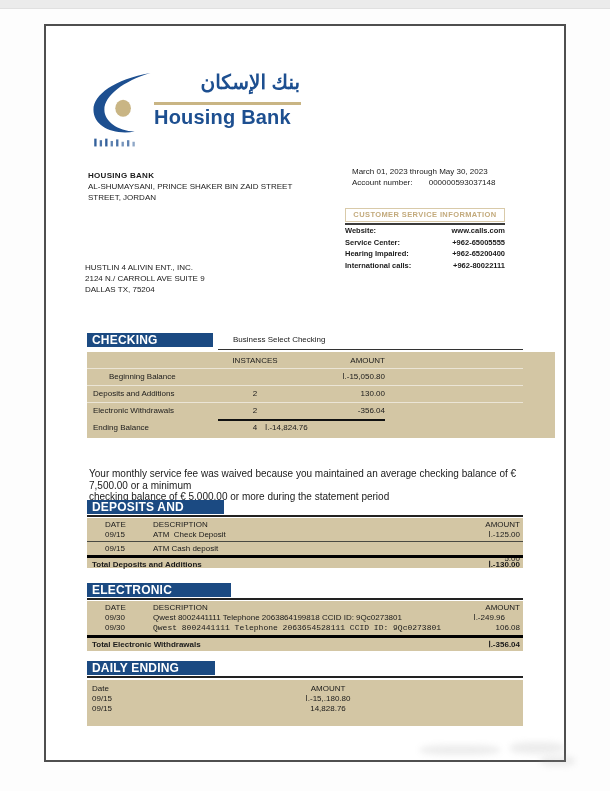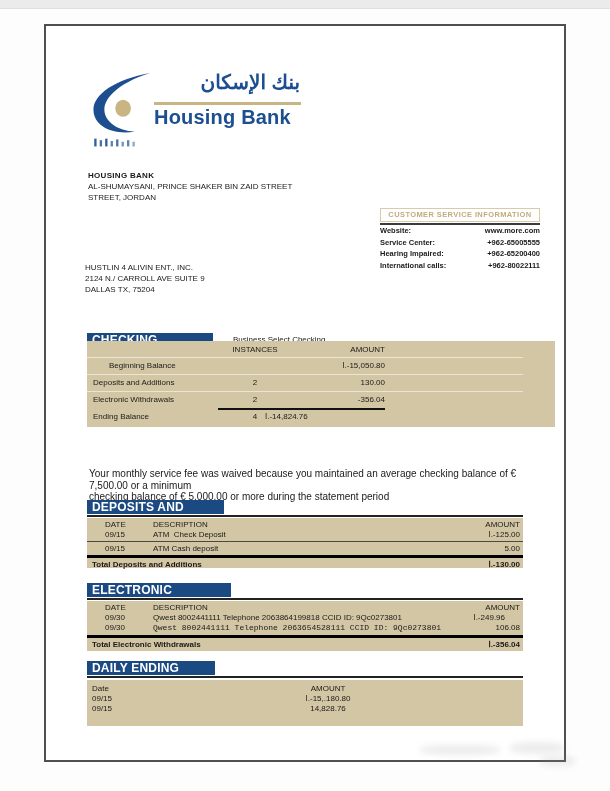--- a/index.html
+++ b/index.html
@@ -16,41 +16,41 @@
   .logo-line { left:108px; top:76px; width:147px; height:3px; background:#c9b584; }
   .logo-en { left:108px; top:80px; width:150px; font-size:20px; font-weight:bold; color:#1d4f90; letter-spacing:0.2px; }
 
   
   .bank-addr { left:42px; top:144px; font-size:8px; line-height:11px; }
   .bank-addr .b { font-weight:bold; letter-spacing:0.3px; }
   .period-block { left:306px; top:140px; font-size:8px; line-height:11px; }
   .acct-val { margin-left:14px; }
 
   
-  .cs-box { left:334px; top:182px; width:160px; font-size:7.5px; }
+  .cs-box { left:299px; top:182px; width:160px; font-size:7.5px; }
   .cs-title { border:1px solid #d9caa9; color:#c3aa7c; font-weight:bold; text-align:center; padding:1px 0 2px 0; letter-spacing:0.4px; }
   .cs-rule { height:2px; background:#3a3a3a; margin-top:1px; }
   .cs-row { display:flex; justify-content:space-between; font-weight:bold; line-height:10.5px; margin-top:1px; }
 
   .cust-addr { left:39px; top:236px; font-size:8px; line-height:11px; }
 
   
   .sec-head { height:14px; background:#1b4a82; color:#fff; font-size:12px; font-weight:bold; line-height:14px; padding-left:5px; letter-spacing:0.2px; box-sizing:border-box; }
   .thin-rule { height:1.5px; background:#222; }
 
   .tan { background:#d3c6a4; }
   .cell { position:absolute; font-size:8px; }
   .b { font-weight:bold; }
   .amt { unicode-bidi:bidi-override; direction:ltr; }
   .desc { white-space:pre; }
   .sepline { position:absolute; left:0; width:436px; height:1px; background:#4a4a42; }
   .thickline { position:absolute; left:0; width:436px; height:3px; background:#000; }
 
   
-  .cs-sum { left:41px; top:315px; width:468px; height:86px; }
+  .cs-sum { left:41px; top:326px; width:468px; height:86px; }
   .cs-sum .rowline { position:absolute; left:0; width:436px; height:1px; background:rgba(255,255,255,0.55); }
 
   .note { left:43px; top:442px; font-size:10px; line-height:11.5px; width:450px; }
 
   
   .smudge { position:absolute; background:#9a9a9a; opacity:0.18; filter:blur(3px); border-radius:40%; }
 </style>
 </head>
 <body>
 
@@ -73,27 +73,34 @@
   <div class="abs logo-ar">بنك الإسكان</div>
   <div class="abs logo-line"></div>
   <div class="abs logo-en">Housing Bank</div>
 
   <div class="abs bank-addr">
     <div class="b">HOUSING  BANK</div>
     <div>AL-SHUMAYSANI, PRINCE SHAKER BIN ZAID STREET</div>
     <div>STREET, JORDAN</div>
   </div>
 
+  <div class="abs period-block">
+    <div>March 01, 2023 through May 30, 2023</div>
+    <div>
+      <span>Account number:</span>
+      <span class="acct-val">000000593037148</span>
+    </div>
+  </div>
 
   <div class="abs cs-box">
     <div class="cs-title">CUSTOMER SERVICE INFORMATION</div>
     <div class="cs-rule"></div>
     <div class="cs-row">
       <span>Website:</span>
-      <span>www.more.com</span>
+      <span>www.calls.com</span>
     </div>
     <div class="cs-row">
       <span>Service Center:</span>
       <span>+962-65005555</span>
     </div>
     <div class="cs-row">
       <span>Hearing Impaired:</span>
       <span>+962-65200400</span>
     </div>
     <div class="cs-row">
@@ -150,21 +157,21 @@
     <span class="cell" style="right:3px; top:2px;">AMOUNT</span>
 
     <span class="cell" style="left:18px; top:12px;">09/15</span>
     <span class="cell desc" style="left:66px; top:12px;">ATM  Check Deposit</span>
     <span class="cell amt" style="right:3px; top:12px;">ا.-125.00</span>
 
     <div class="sepline" style="top:23px;"></div>
 
     <span class="cell" style="left:18px; top:26px;">09/15</span>
     <span class="cell desc" style="left:66px; top:26px;">ATM Cash deposit</span>
-    <span class="cell amt" style="right:3px; top:26px;margin-left:40px;">5.00</span>
+    <span class="cell amt" style="right:3px; top:36px;margin-left:40px;">5.00</span>
 
     <div class="thickline" style="top:37px;"></div>
     <span class="cell b" style="left:5px; top:42px;">Total Deposits and Additions</span>
     <span class="cell b amt" style="right:3px; top:42px;">ا.-130.00</span>
   </div>
 
   <div class="abs sec-head" style="left:41px; top:557px; width:144px;">ELECTRONIC WITHDRAWALS</div>
   <div class="abs thin-rule" style="left:41px; top:572px; width:436px;"></div>
   <div class="abs tan" style="left:41px; top:575px; width:436px; height:50px;">
     <span class="cell" style="left:18px; top:2px;">DATE</span>

